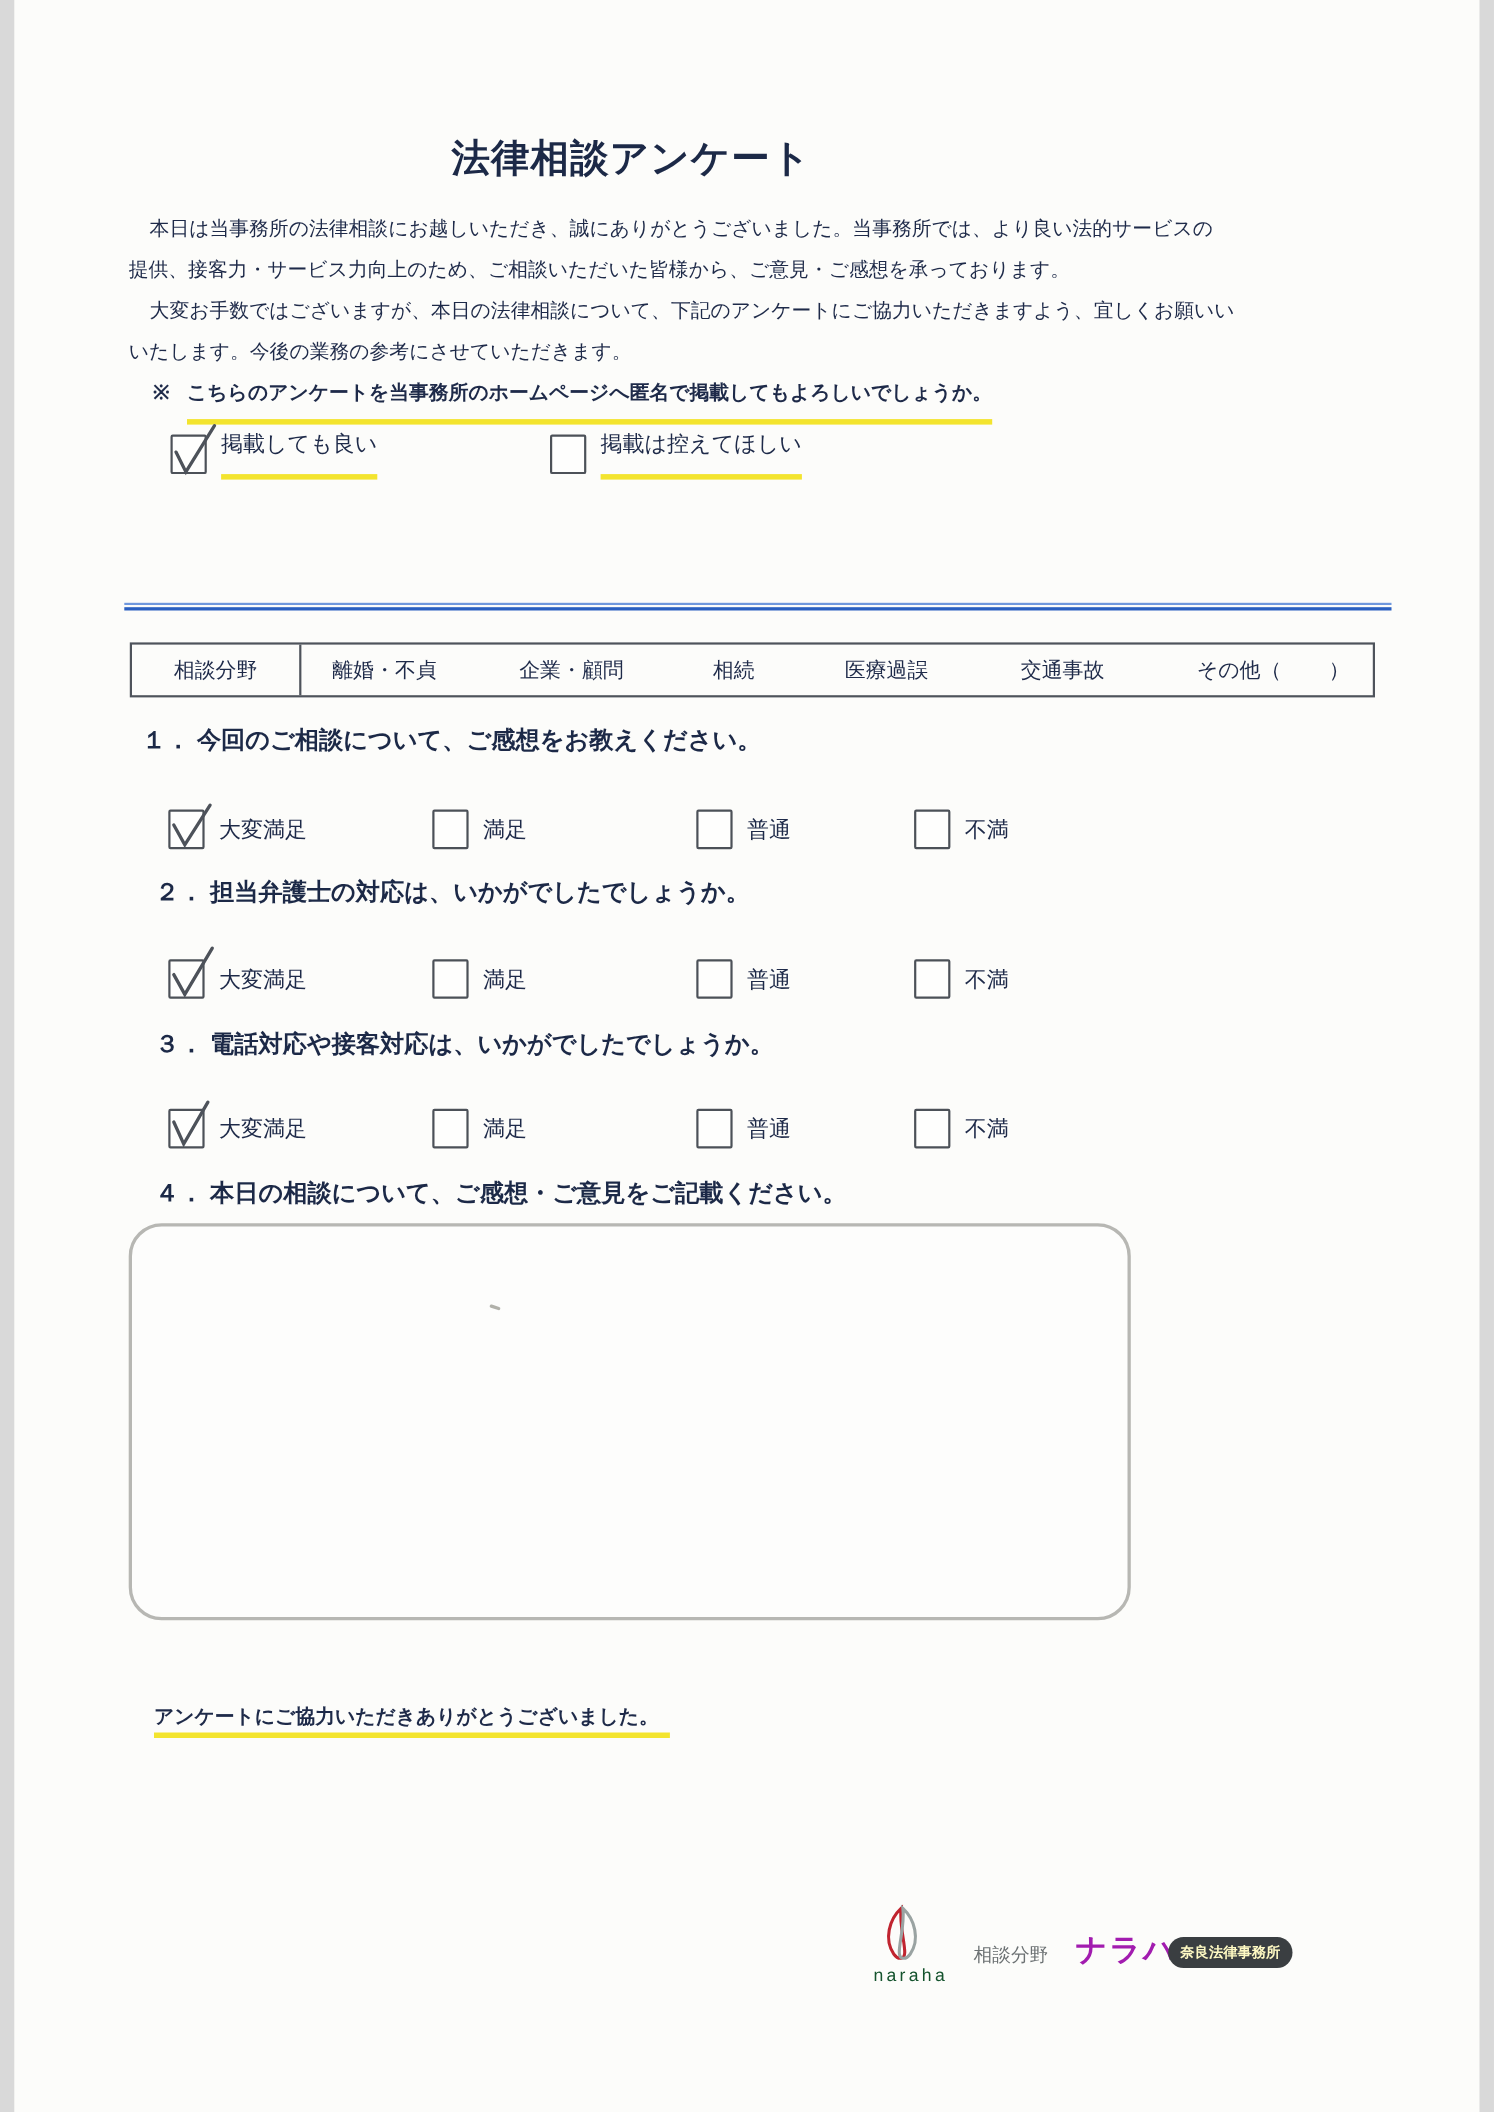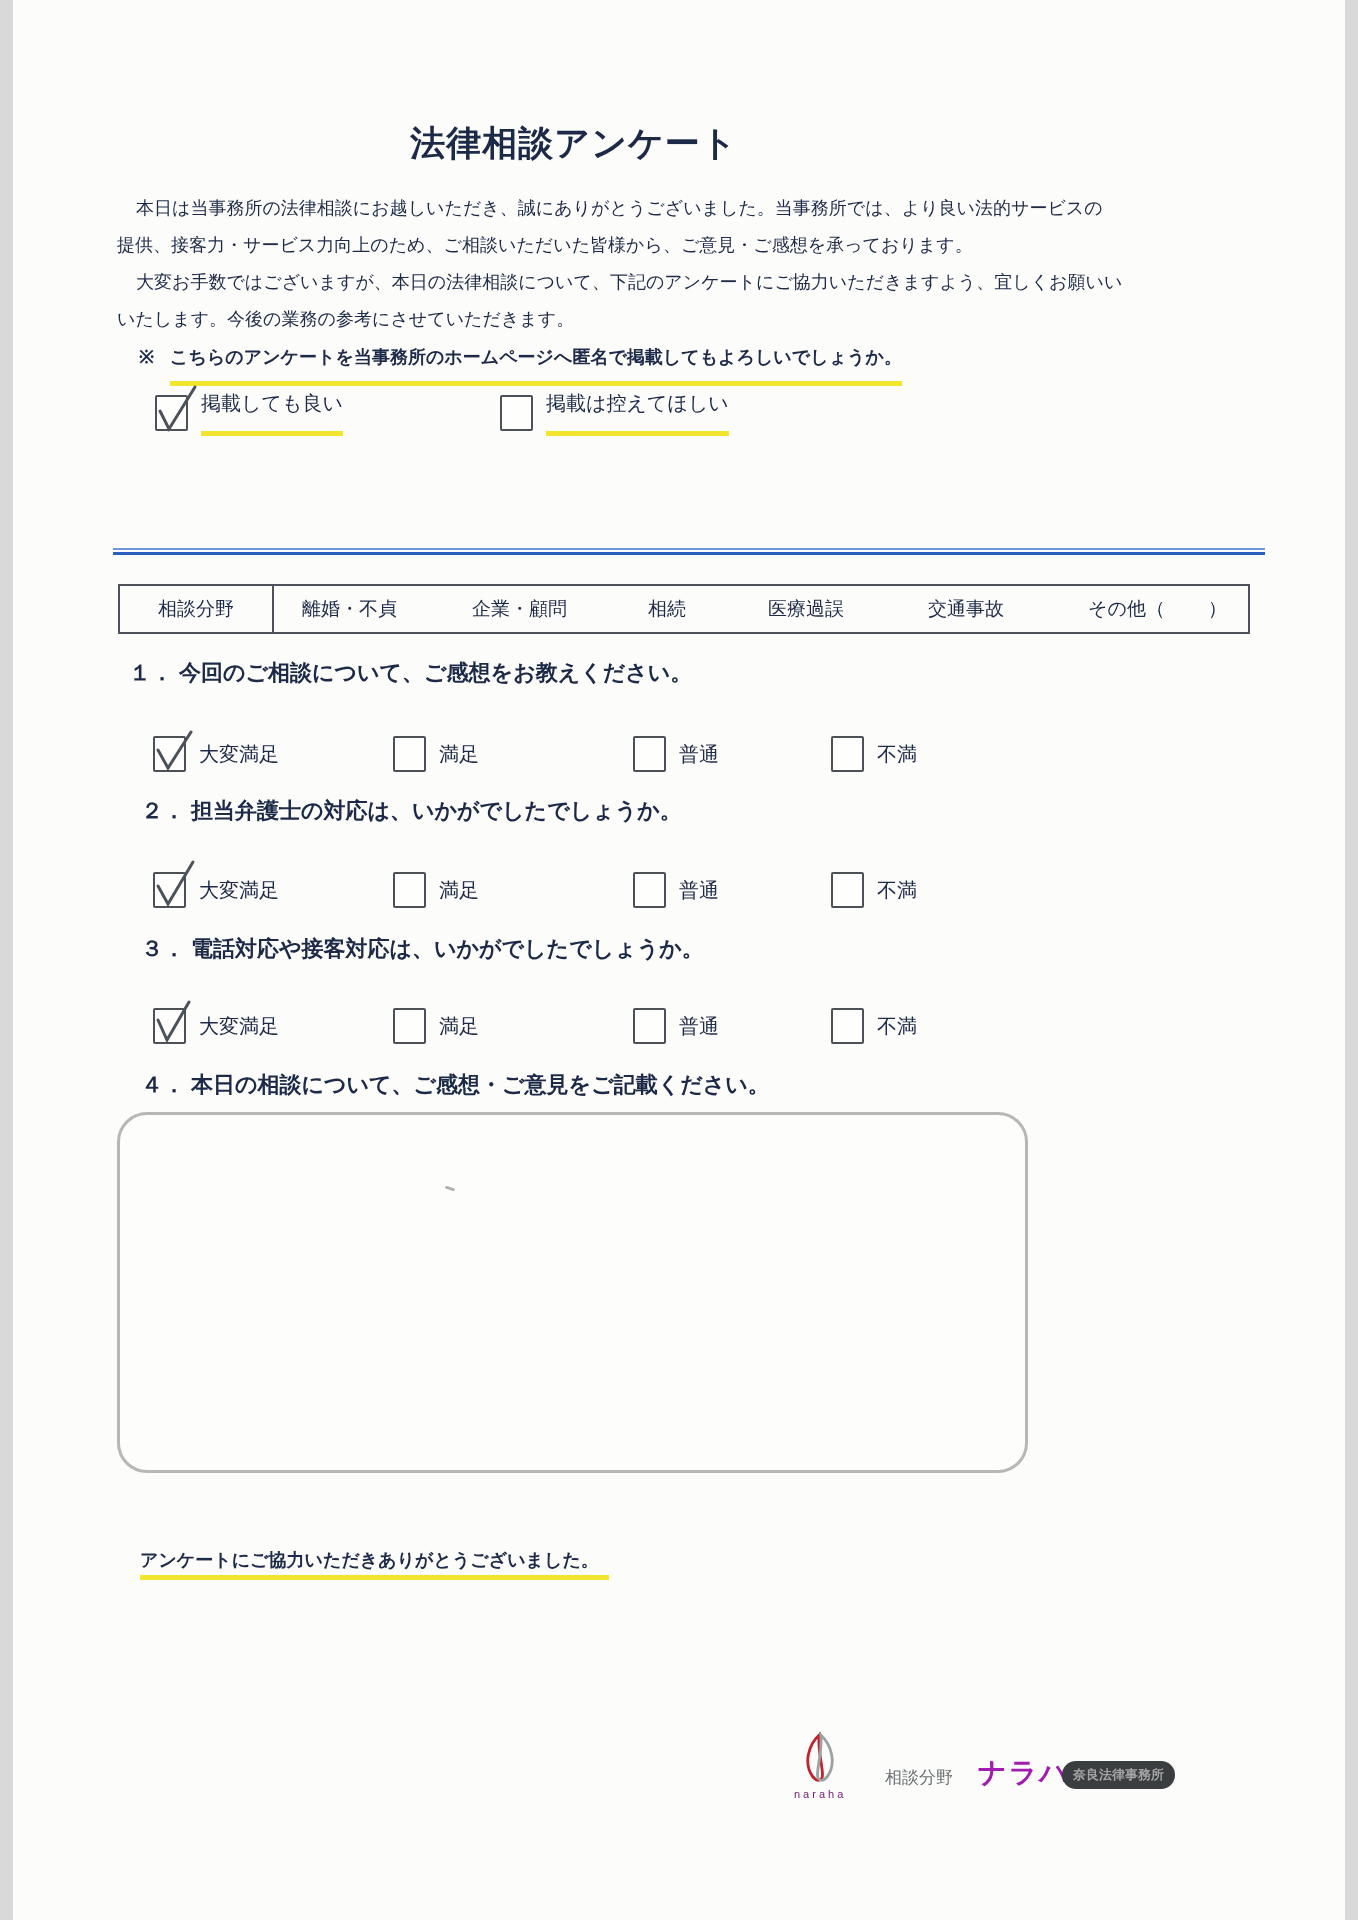--- a/index.html
+++ b/index.html
@@ -66,26 +66,26 @@
   }
   .pen-mark{
     position:absolute;left:325px;top:72px;width:10px;height:3px;
     background:#97978f;border-radius:2px;transform:rotate(18deg);opacity:.75;
   }
 
   .closing{top:1548px;left:127px;font-size:18px;font-weight:700;white-space:nowrap;}
   .closing .ylw{padding-right:10px;padding-bottom:5px;}
 
   .logo-flame{top:1730px;left:782px;}
-  .logo-wordmark{top:1788px;left:781px;font-size:11px;letter-spacing:3px;color:#701a75;}
+  .logo-wordmark{top:1788px;left:781px;font-size:16px;letter-spacing:3px;color:#14532d;}
   .firm-prefix{top:1766px;left:872px;font-size:17px;color:#6c7173;white-space:nowrap;}
   .firm-name{top:1754px;left:965px;font-size:28px;font-weight:700;letter-spacing:2px;color:#a21caf;white-space:nowrap;}
   .office-badge{
     top:1761px;left:1049px;
-    background:#3a3e41;color:#a3a3a3;
+    background:#3a3e41;color:#fef9c3;
     font-size:13px;font-weight:700;
     padding:5px 11px;border-radius:15px;white-space:nowrap;
   }
 </style>
 </head>
 <body>
 
 <div class="page">
 
   <div class="abs title">法律相談アンケート</div>

